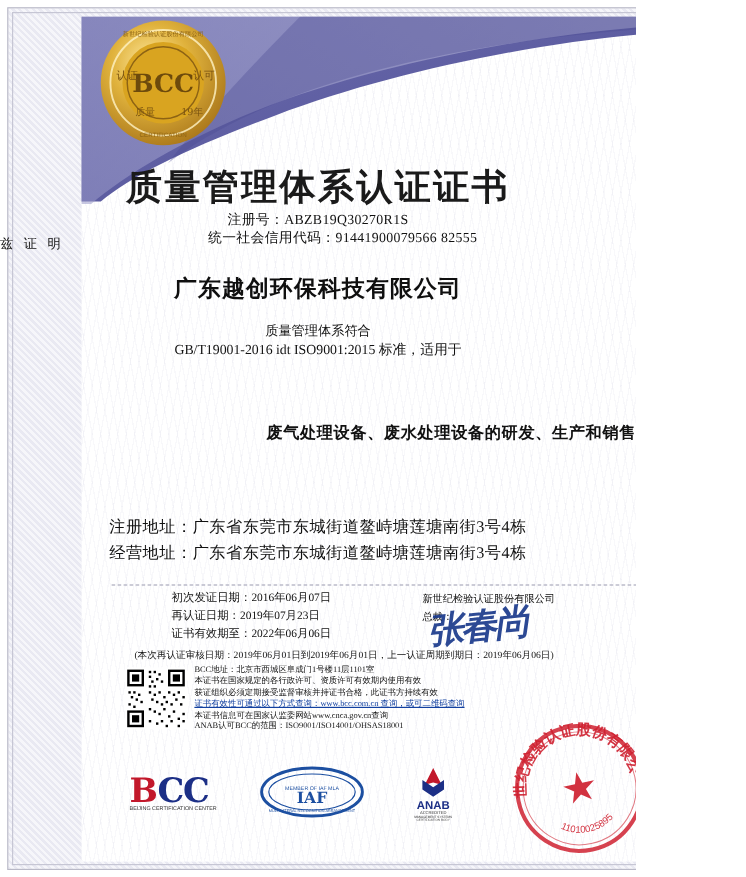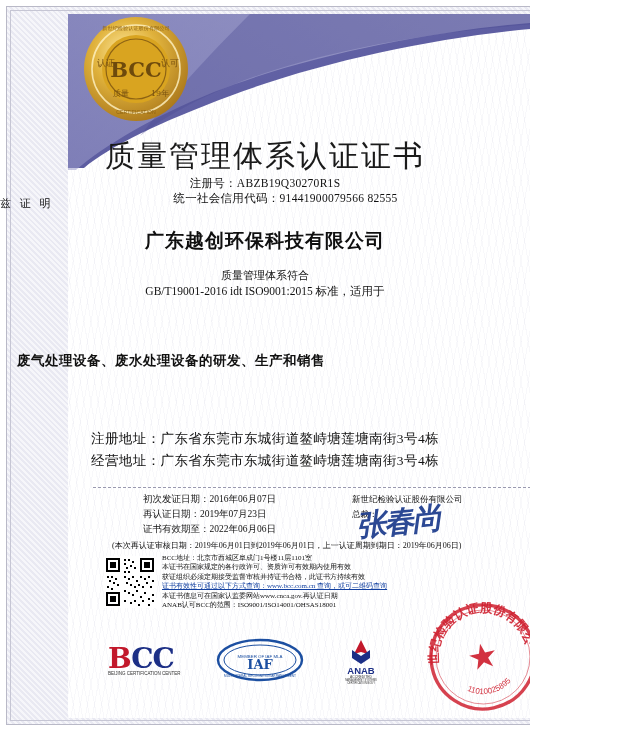--- a/index.html
+++ b/index.html
@@ -75,21 +75,21 @@
   }
 
   
   .title {
     position: absolute;
     left: 0; right: 0;
     top: 136px;
     text-align: center;
     font-family: "DejaVu Serif", serif;
     font-size: 30px;
-    font-weight: normal;
+    font-weight: bold;
     letter-spacing: 2px;
     color: #1a1a1a;
   }
 
   .regline {
     position: absolute;
     left: 0; right: 0;
     text-align: center;
     font-size: 11.5px;
     color: #111;
@@ -134,21 +134,21 @@
     top: 284px;
     text-align: center;
     font-size: 11.5px;
     color: #111;
   }
 
   .scope {
     position: absolute;
     left: 0; right: 0;
     top: 352px;
-    text-align: left;
+    text-align: right;
     font-size: 13.5px;
     font-weight: bold;
     color: #111;
     letter-spacing: 0.5px;
     padding-left: 17px;
   }
 
   .addr {
     position: absolute;
     left: 0; right: 0;
@@ -424,21 +424,21 @@
         <rect x="44" y="48" width="2" height="2"></rect>
       <rect x="48" y="44" width="2" height="2"></rect>
     </g>
   </svg>
 
   <div class="fineprint">
     <div>BCC地址：北京市西城区阜成门1号楼11层1101室</div>
     <div>本证书在国家规定的各行政许可、资质许可有效期内使用有效</div>
     <div>获证组织必须定期接受监督审核并持证书合格，此证书方持续有效</div>
     <div class="blue">证书有效性可通过以下方式查询：www.bcc.com.cn 查询，或可二维码查询</div>
-    <div>本证书信息可在国家认监委网站www.cnca.gov.再认证日期</div>
+    <div>本证书信息可在国家认监委网站www.cnca.gov.cn查询</div>
     <div>ANAB认可BCC的范围：ISO9001/ISO14001/OHSAS18001</div>
   </div>
 
   <div class="logos">
 
     <div class="logo-bcc">
       <span class="red">B</span><span>CC</span>
       <span class="sub">BEIJING CERTIFICATION CENTER</span>
     </div>
 

